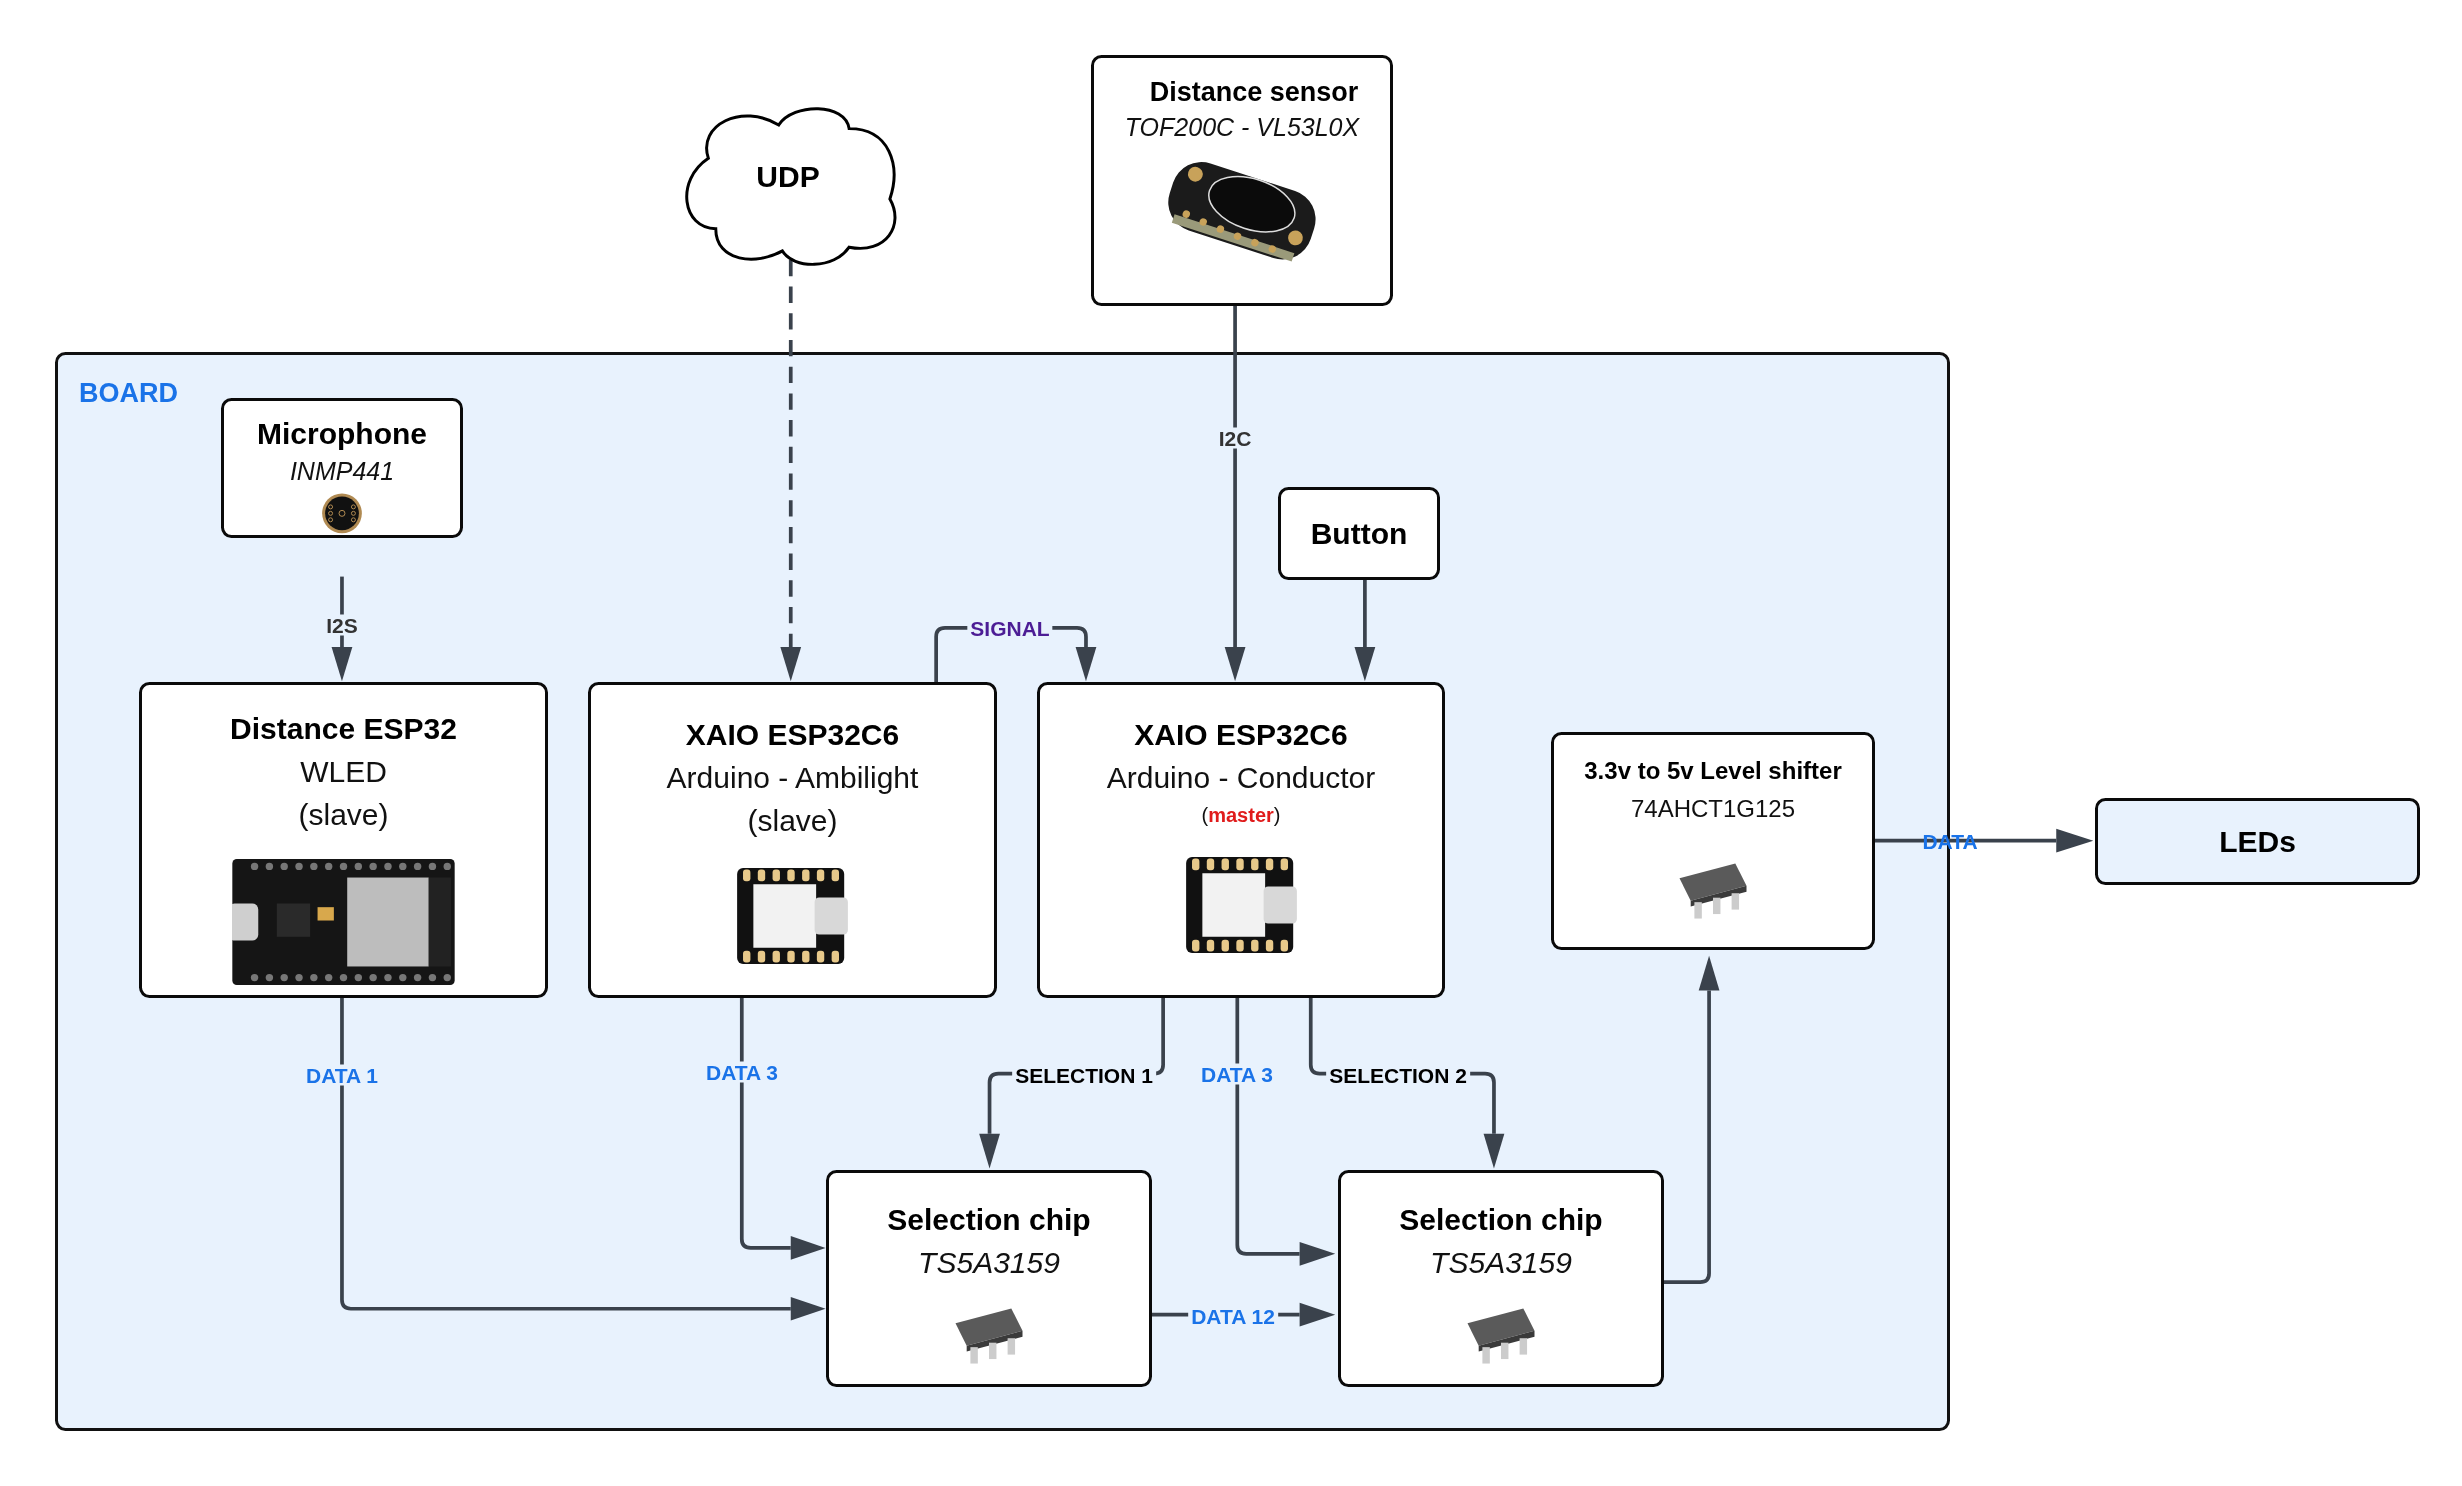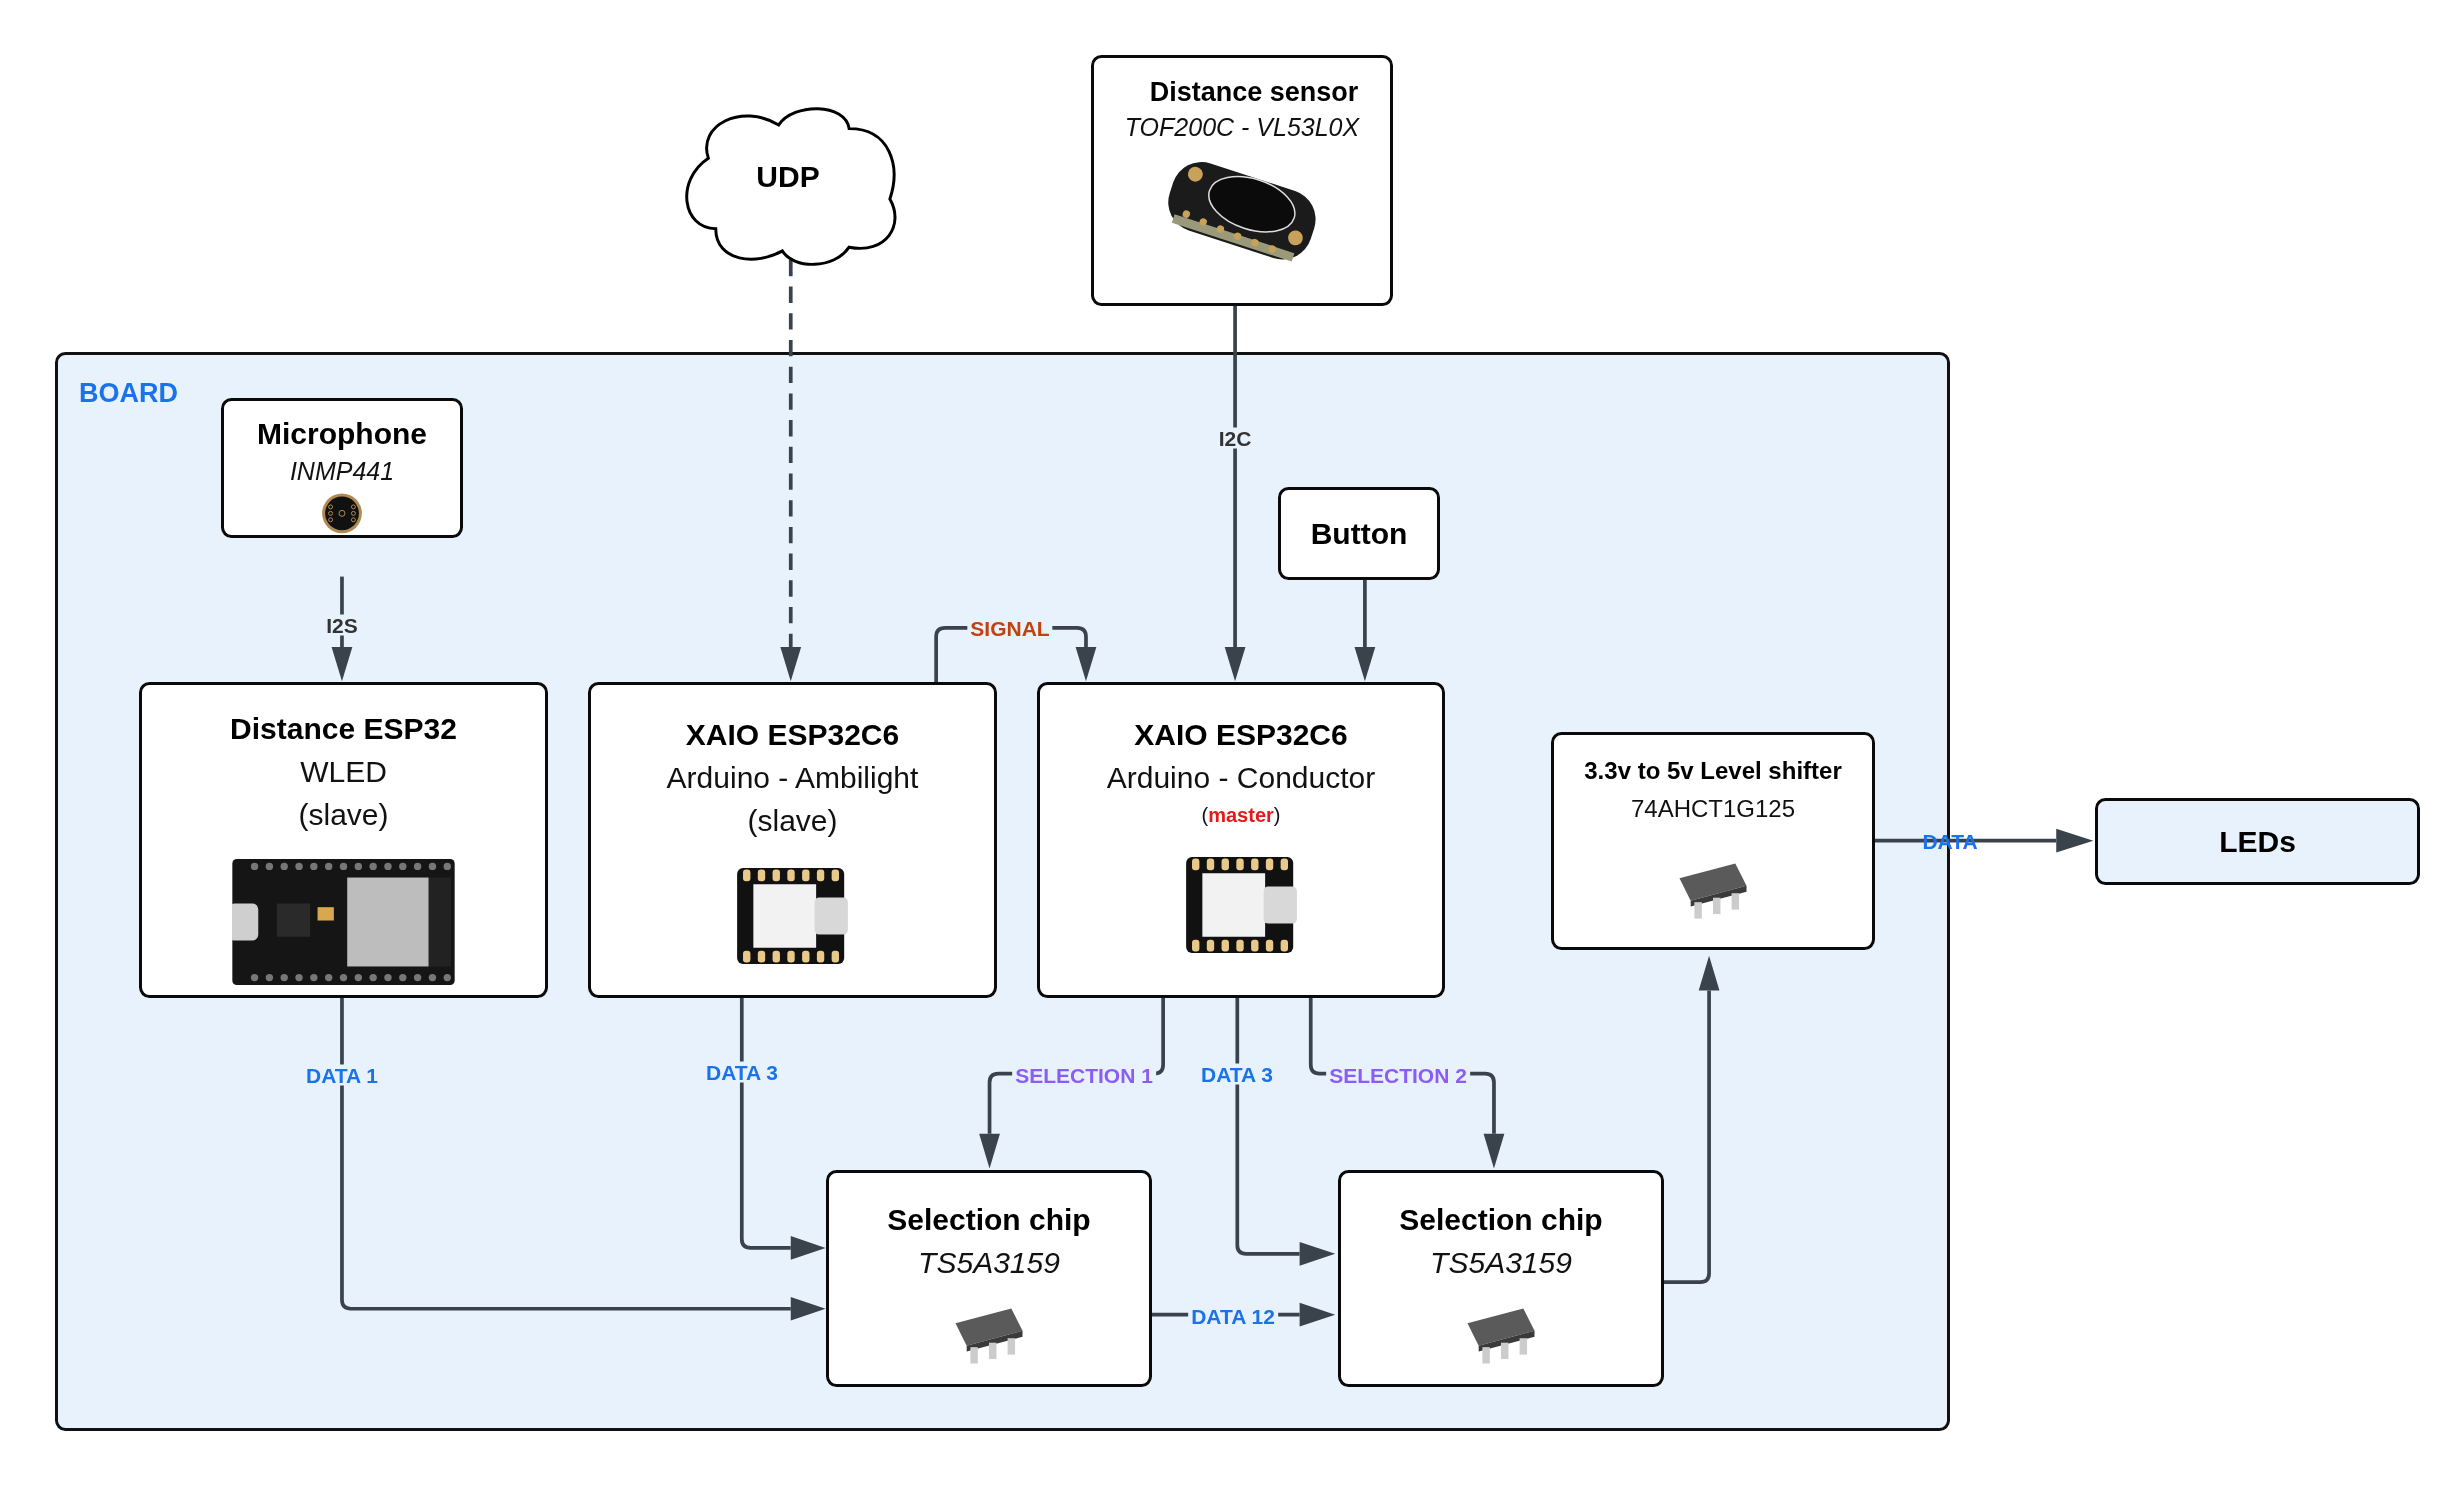--- a/index.html
+++ b/index.html
@@ -8,22 +8,22 @@
   #board { left:55px; top:352px; width:1895px; height:1079px; background:#e8f2fd; border:3.7px solid #111; border-radius:10.4px; }
   #board-label { left:79px; top:378px; font-size:27px; font-weight:bold; color:#1a73e8; }
   .box { background:#fff; border:3.7px solid #0a0a0a; border-radius:10.4px; display:flex; flex-direction:column; align-items:center; text-align:center; }
   .title { font-weight:bold; color:#000; }
   .sub { color:#111; }
   .it { font-style:italic; }
   svg#wires { position:absolute; left:0; top:0; }
   .lbl { position:absolute; font-weight:bold; font-size:21px; transform:translate(-50%,-50%); white-space:nowrap; padding:0 3px; line-height:1; }
   .lbl.dark { color:#333; background:#e8f2fd; }
   .lbl.blue { color:#1a73e8; background:#e8f2fd; }
-  .lbl.orange { color:#8b5cf6; background:#e8f2fd;text-align:center; }
-  .lbl.red { color:#c2410c; background:#e8f2fd; }
+  .lbl.orange { color:#000000; background:#e8f2fd;text-align:center; }
+  .lbl.red { color:#4c1d95; background:#e8f2fd; }
   .master { color:#e01b1b; font-weight:bold; }
 </style>
 </head>
 <body>
 
 <div id="board" class="abs"></div>
 <div id="board-label" class="abs">BOARD</div>
 
 <svg id="wires" width="2462" height="1487" viewBox="0 0 3319 2004">
   <defs>

